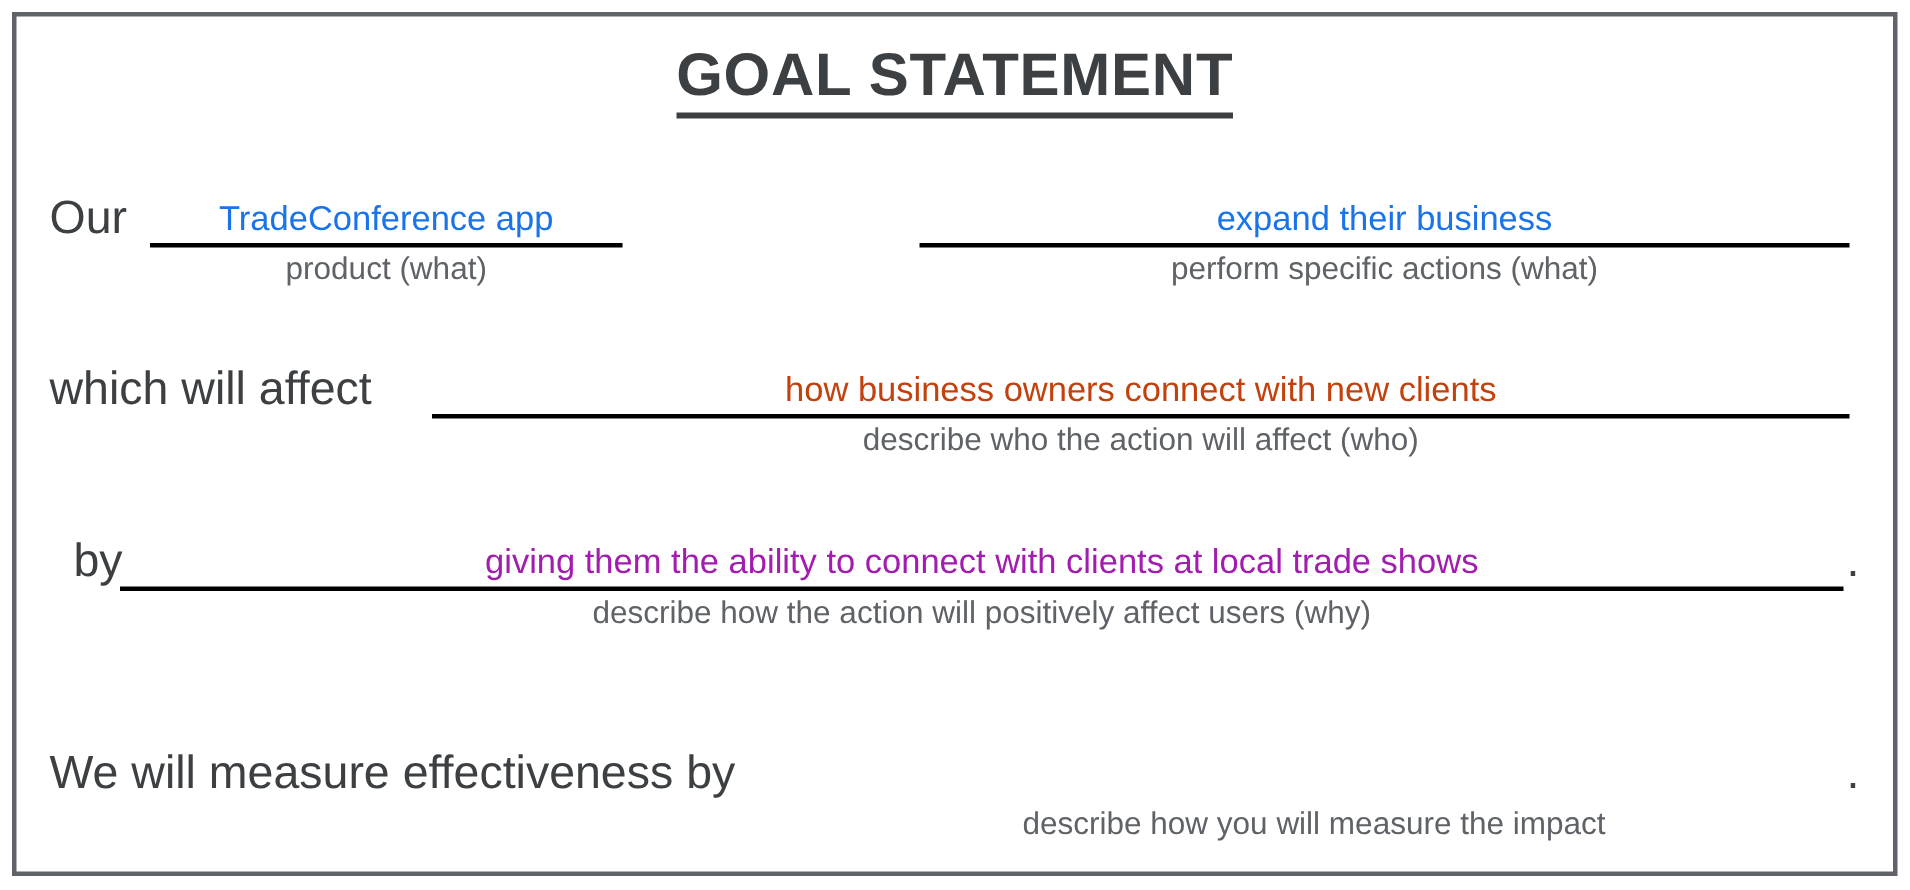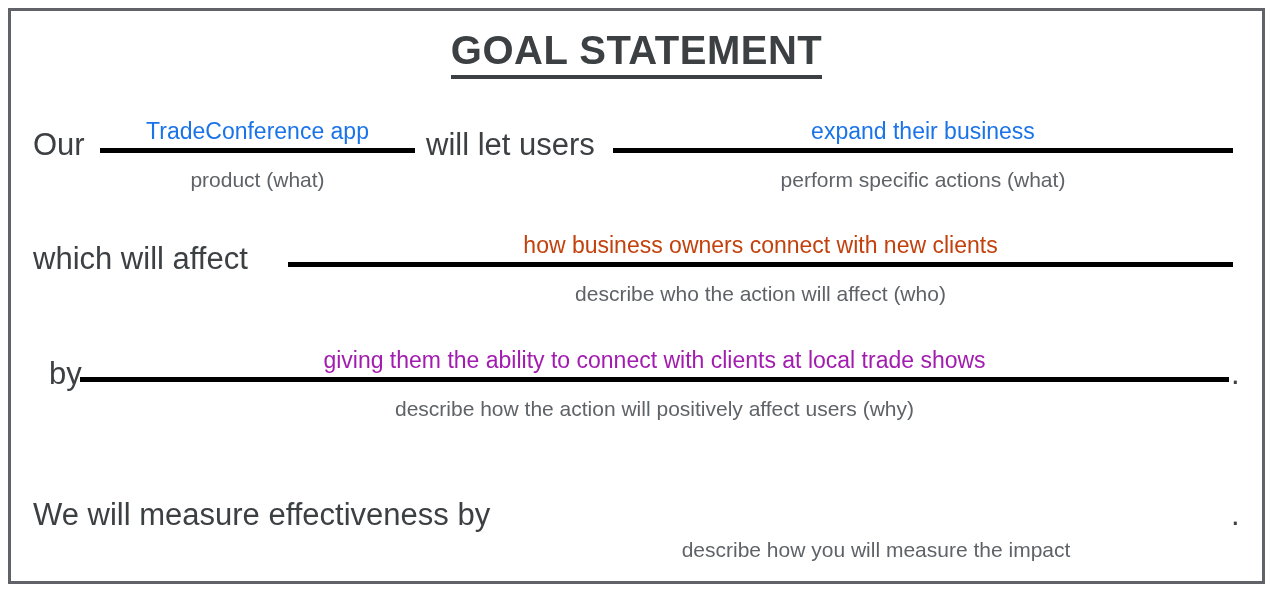--- a/index.html
+++ b/index.html
@@ -77,23 +77,23 @@
   .period {
     position: absolute;
     bottom: 0;
     font-size: 31px;
     color: #3c4043;
     line-height: 40px;
   }
   
   .blank {
     position: absolute;
-    bottom: 12px;
+    bottom: 0;
     height: 44px;
-    border-bottom: 5px solid #000000;
+    border-bottom: 3px solid #000000;
     box-sizing: border-box;
   }
   .answer {
     position: absolute;
     left: 0;
     right: 0;
     bottom: 4px;
     text-align: center;
     font-size: 23px;
     line-height: 26px;
@@ -123,21 +123,20 @@
     </div>
 
     <div class="row" style="top:108px;">
       <div class="row-inner">
         <span class="lead" style="left:22px;">Our</span>
 
         <div class="blank" style="left:89px; width:315px;">
           <span class="answer c-blue">TradeConference app</span>
         </div>
 
-        <span class="tail" style="left:415px;">will let users</span>
 
         <div class="blank" style="left:602px; width:620px;">
           <span class="answer c-blue">expand their business</span>
         </div>
       </div>
       <div class="caption" style="left:602px; width:620px; top:48px;">perform specific actions (what)</div>
       <div class="caption" style="left:89px; width:315px; top:48px;">product (what)</div>
     </div>
 
     <div class="row" style="top:222px;">

